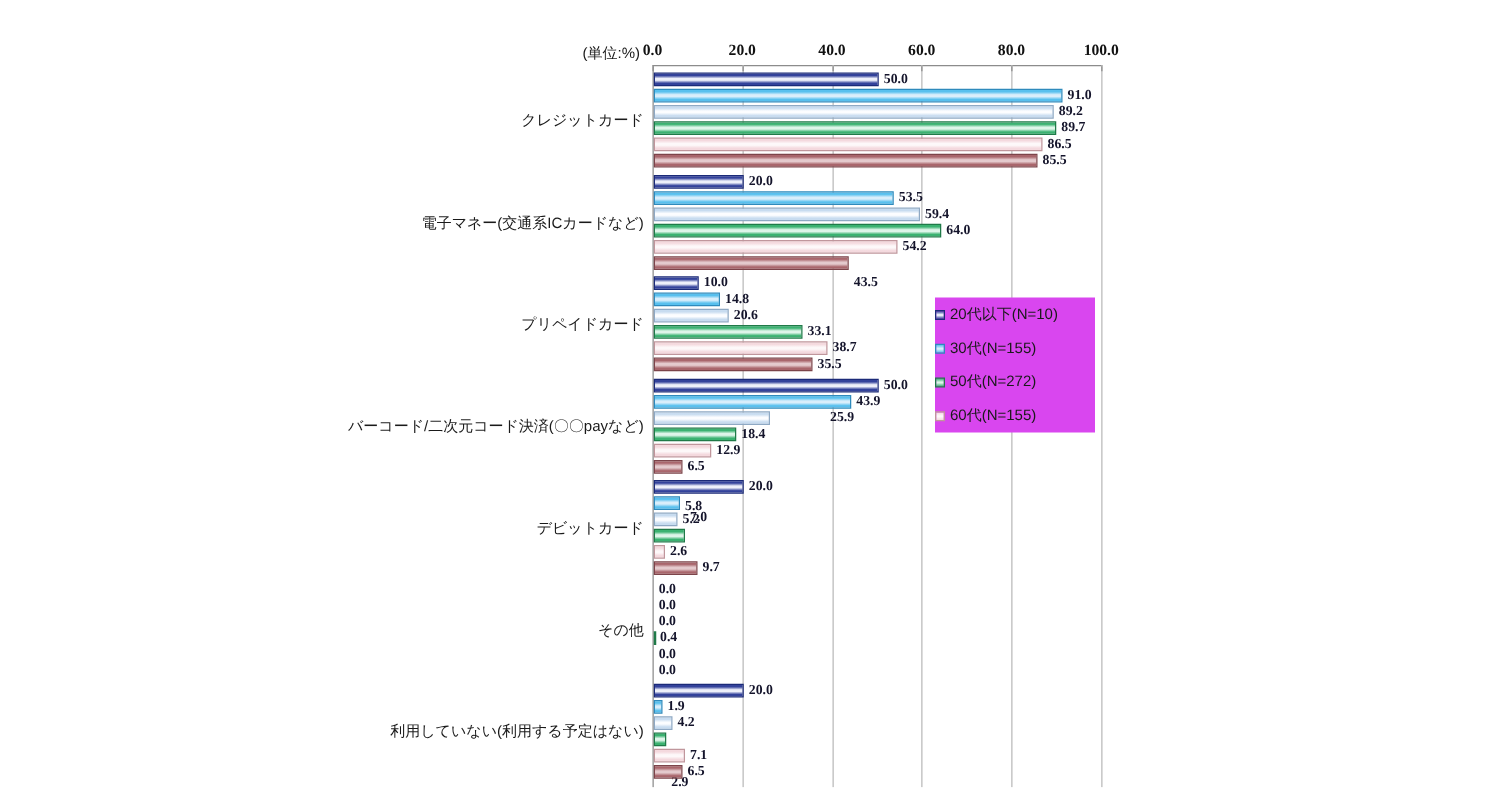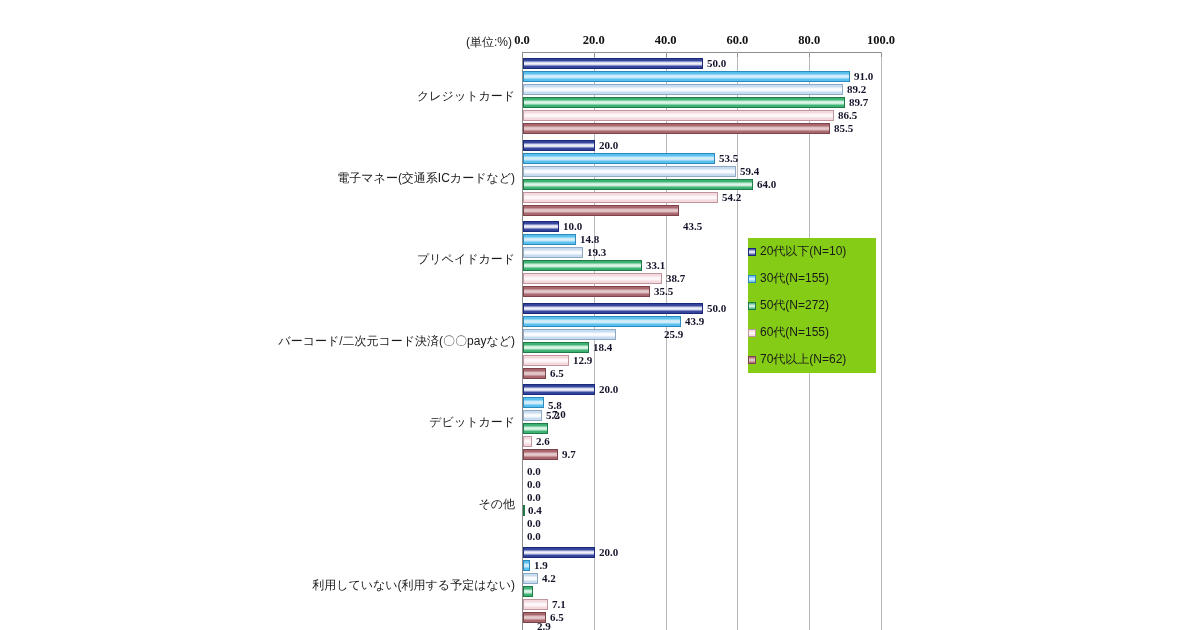--- a/index.html
+++ b/index.html
@@ -14,21 +14,21 @@
          font-size:12.5px;color:#111111;}
   .plot-topline{position:absolute;background:#8c8c8c;height:1px;}
   .plot-leftline{position:absolute;background:#8c8c8c;width:1px;}
   .tickstub{position:absolute;width:1px;height:4px;background:#8c8c8c;}
   .gridline{position:absolute;width:1px;background:#b9b9b9;}
   .bar{position:absolute;box-sizing:border-box;border:1px solid;z-index:2;}
   .bar-label{position:absolute;z-index:2;font-family:"Liberation Serif","DejaVu Serif",serif;
              font-weight:bold;font-size:11px;line-height:13px;color:#14142b;white-space:nowrap;}
   .cat-label{position:absolute;text-align:right;font-size:12px;color:#1a1a1a;
              line-height:14px;white-space:nowrap;}
-  .legend{position:absolute;left:748px;top:238px;width:128px;background:#84cc16;z-index:3;}
+  .legend{position:absolute;left:748px;top:238px;width:128px;background:#d946ef;z-index:3;}
   .legend-item{display:flex;align-items:center;height:27px;}
   .legend-swatch{width:8px;height:8px;box-sizing:border-box;border:1px solid;margin-right:4px;flex:none;}
   .legend-text{font-size:12px;color:#1a1a1a;white-space:nowrap;}
 </style>
 </head>
 <body>
 
 <div class="canvas">
   <div class="unit-label">(単位:%)</div>
   <div id="axes">
@@ -75,21 +75,21 @@
       <div class="bar-label" style="left: 757px; top: 178px;">64.0</div>
       <div class="bar" style="left: 523px; top: 192px; width: 195px; height: 11px; border-color: rgb(192, 150, 156); background: linear-gradient(rgb(244, 217, 222) 0%, rgb(244, 217, 222) 16%, rgb(253, 248, 249) 42%, rgb(253, 248, 249) 58%, rgb(244, 217, 222) 84%, rgb(244, 217, 222) 100%);"></div>
       <div class="bar-label" style="left: 722px; top: 191px;">54.2</div>
       <div class="bar" style="left: 523px; top: 205px; width: 156px; height: 11px; border-color: rgb(124, 68, 74); background: linear-gradient(rgb(169, 102, 108) 0%, rgb(169, 102, 108) 16%, rgb(228, 202, 205) 42%, rgb(228, 202, 205) 58%, rgb(169, 102, 108) 84%, rgb(169, 102, 108) 100%);"></div>
       <div class="bar-label" style="left: 683px; top: 204px; margin-top: 16px;">43.5</div>
       <div class="bar" style="left: 523px; top: 221px; width: 36px; height: 11px; border-color: rgb(27, 42, 120); background: linear-gradient(rgb(51, 66, 155) 0%, rgb(51, 66, 155) 16%, rgb(238, 240, 250) 42%, rgb(238, 240, 250) 58%, rgb(51, 66, 155) 84%, rgb(51, 66, 155) 100%);"></div>
       <div class="bar-label" style="left: 563px; top: 220px;">10.0</div>
       <div class="bar" style="left: 523px; top: 234px; width: 53px; height: 11px; border-color: rgb(46, 138, 188); background: linear-gradient(rgb(88, 192, 238) 0%, rgb(88, 192, 238) 16%, rgb(217, 238, 251) 42%, rgb(217, 238, 251) 58%, rgb(88, 192, 238) 84%, rgb(88, 192, 238) 100%);"></div>
       <div class="bar-label" style="left: 580px; top: 233px;">14.8</div>
       <div class="bar" style="left: 523px; top: 247px; width: 60px; height: 11px; border-color: rgb(143, 169, 196); background: linear-gradient(rgb(200, 220, 240) 0%, rgb(200, 220, 240) 16%, rgb(252, 253, 255) 42%, rgb(252, 253, 255) 58%, rgb(200, 220, 240) 84%, rgb(200, 220, 240) 100%);"></div>
-      <div class="bar-label" style="left: 587px; top: 246px;">19.3</div>
+      <div class="bar-label" style="left: 587px; top: 246px;">20.6</div>
       <div class="bar" style="left: 523px; top: 260px; width: 119px; height: 11px; border-color: rgb(31, 122, 72); background: linear-gradient(rgb(59, 178, 113) 0%, rgb(59, 178, 113) 16%, rgb(222, 245, 233) 42%, rgb(222, 245, 233) 58%, rgb(59, 178, 113) 84%, rgb(59, 178, 113) 100%);"></div>
       <div class="bar-label" style="left: 646px; top: 259px;">33.1</div>
       <div class="bar" style="left: 523px; top: 273px; width: 139px; height: 11px; border-color: rgb(192, 150, 156); background: linear-gradient(rgb(244, 217, 222) 0%, rgb(244, 217, 222) 16%, rgb(253, 248, 249) 42%, rgb(253, 248, 249) 58%, rgb(244, 217, 222) 84%, rgb(244, 217, 222) 100%);"></div>
       <div class="bar-label" style="left: 666px; top: 272px;">38.7</div>
       <div class="bar" style="left: 523px; top: 286px; width: 127px; height: 11px; border-color: rgb(124, 68, 74); background: linear-gradient(rgb(169, 102, 108) 0%, rgb(169, 102, 108) 16%, rgb(228, 202, 205) 42%, rgb(228, 202, 205) 58%, rgb(169, 102, 108) 84%, rgb(169, 102, 108) 100%);"></div>
       <div class="bar-label" style="left: 654px; top: 285px;">35.5</div>
       <div class="bar" style="left: 523px; top: 303px; width: 180px; height: 11px; border-color: rgb(27, 42, 120); background: linear-gradient(rgb(51, 66, 155) 0%, rgb(51, 66, 155) 16%, rgb(238, 240, 250) 42%, rgb(238, 240, 250) 58%, rgb(51, 66, 155) 84%, rgb(51, 66, 155) 100%);"></div>
       <div class="bar-label" style="left: 707px; top: 302px;">50.0</div>
       <div class="bar" style="left: 523px; top: 316px; width: 158px; height: 11px; border-color: rgb(46, 138, 188); background: linear-gradient(rgb(88, 192, 238) 0%, rgb(88, 192, 238) 16%, rgb(217, 238, 251) 42%, rgb(217, 238, 251) 58%, rgb(88, 192, 238) 84%, rgb(88, 192, 238) 100%);"></div>
       <div class="bar-label" style="left: 685px; top: 315px;">43.9</div>
@@ -152,18 +152,14 @@
         <div class="legend-text">30代(N=155)</div>
       </div>
       <div class="legend-item">
         <div class="legend-swatch" style="border-color: rgb(31, 122, 72); background: linear-gradient(rgb(59, 178, 113) 0%, rgb(222, 245, 233) 45%, rgb(222, 245, 233) 55%, rgb(59, 178, 113) 100%);"></div>
         <div class="legend-text">50代(N=272)</div>
       </div>
       <div class="legend-item">
         <div class="legend-swatch" style="border-color: rgb(192, 150, 156); background: linear-gradient(rgb(244, 217, 222) 0%, rgb(253, 248, 249) 45%, rgb(253, 248, 249) 55%, rgb(244, 217, 222) 100%);"></div>
         <div class="legend-text">60代(N=155)</div>
       </div>
-      <div class="legend-item">
-        <div class="legend-swatch" style="border-color: rgb(124, 68, 74); background: linear-gradient(rgb(169, 102, 108) 0%, rgb(228, 202, 205) 45%, rgb(228, 202, 205) 55%, rgb(169, 102, 108) 100%);"></div>
-        <div class="legend-text">70代以上(N=62)</div>
-      </div>
     </div>
 </div>
 
 </body></html>

